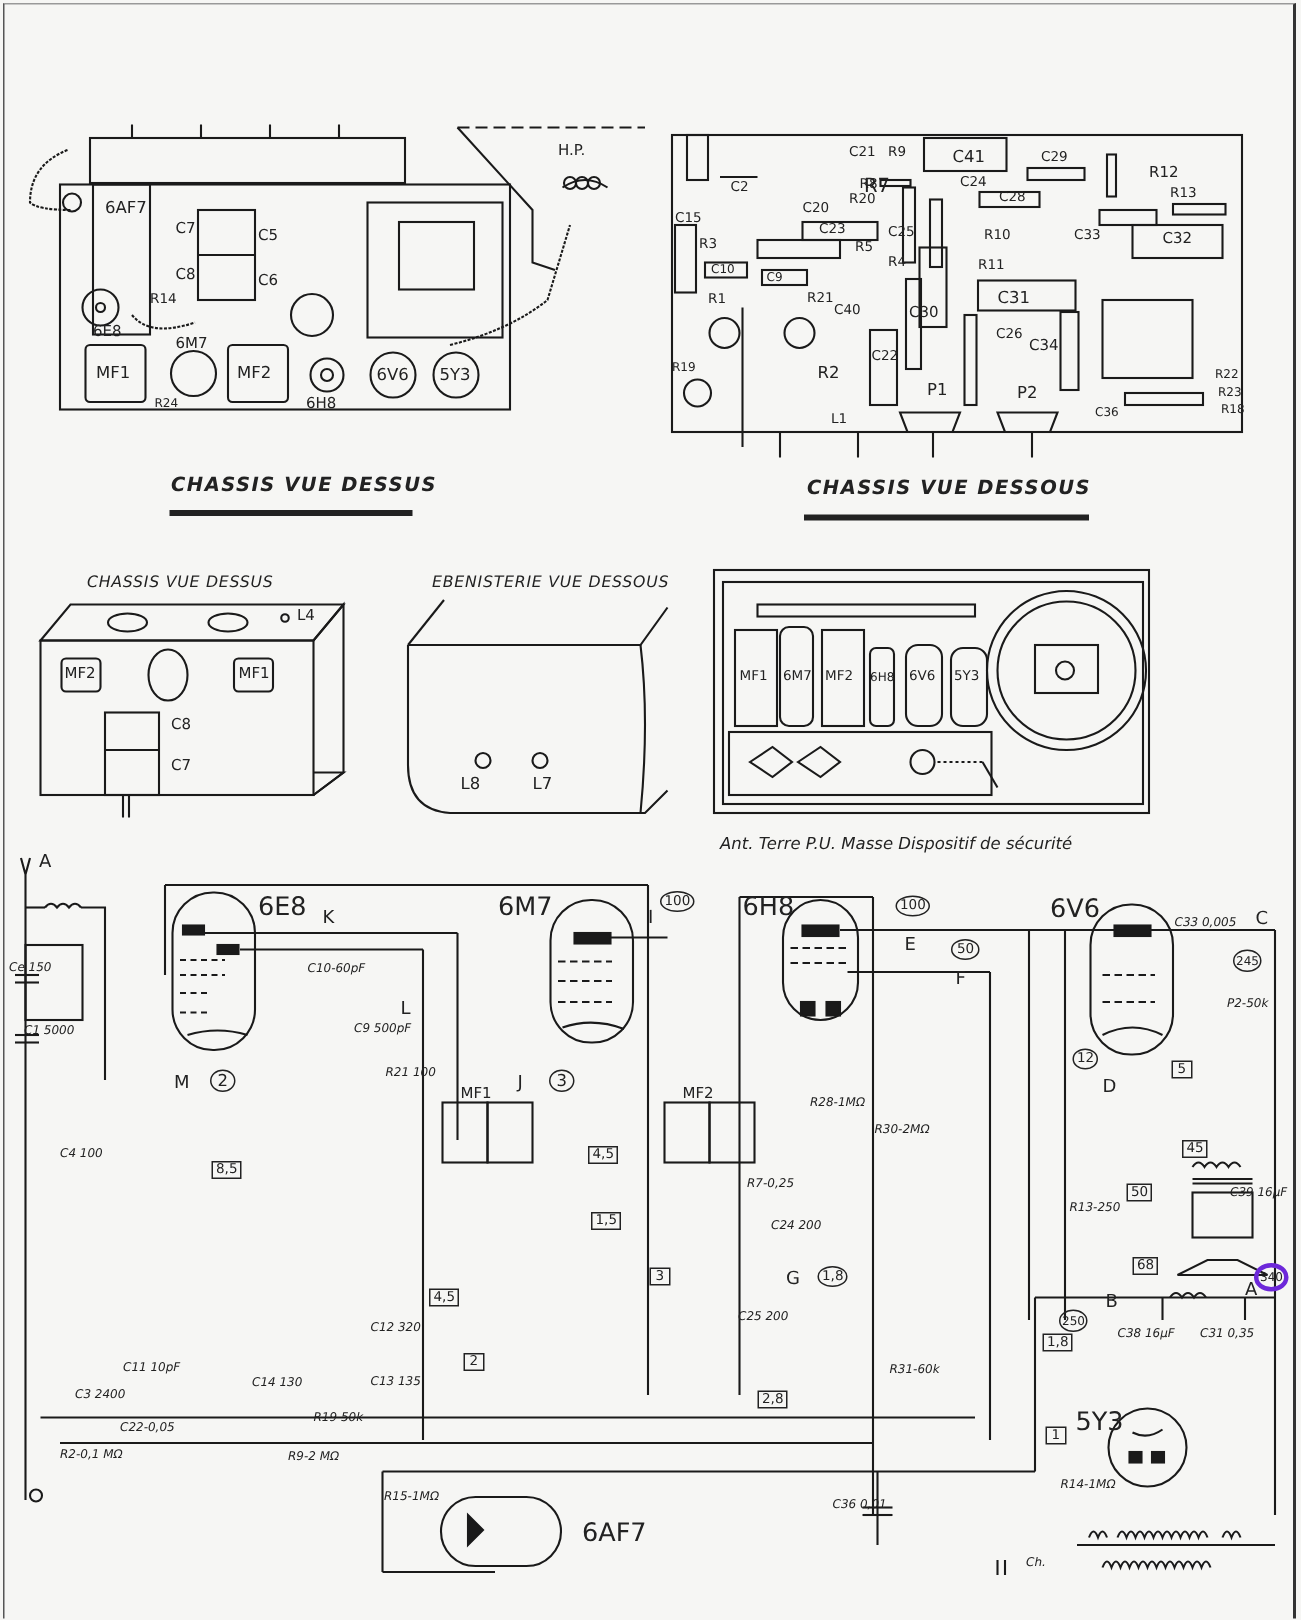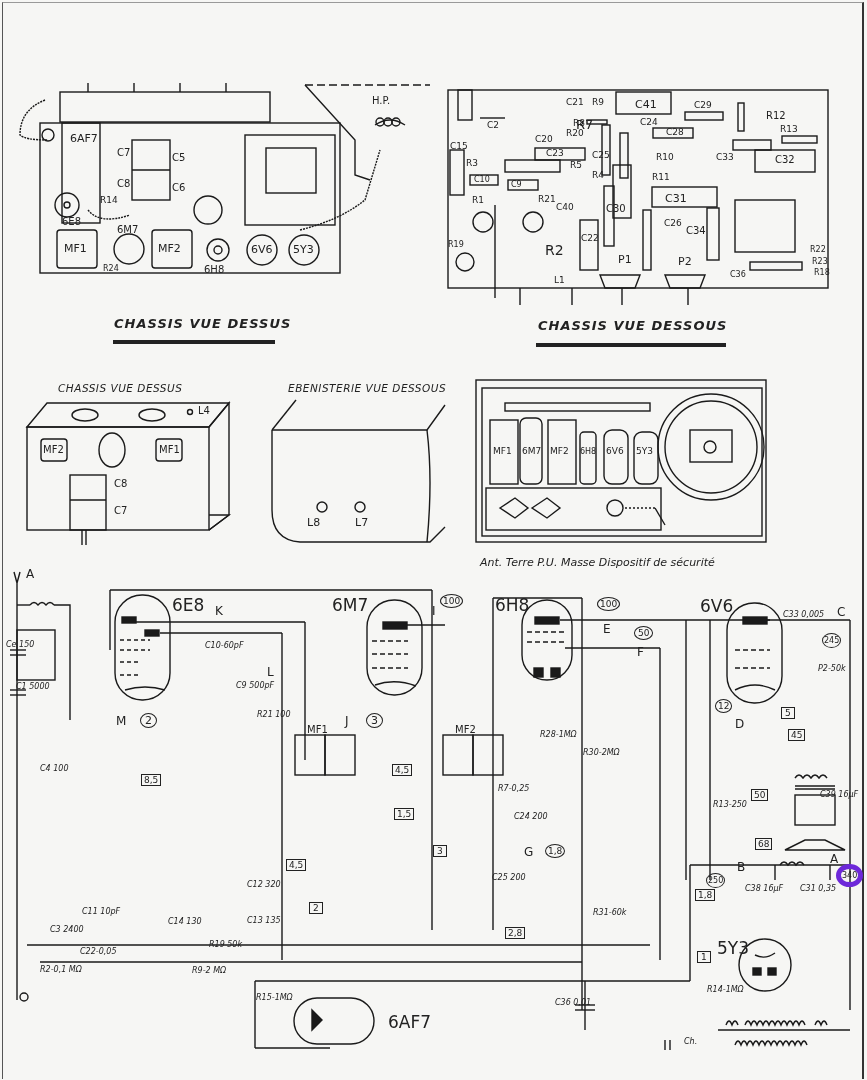--- a/index.html
+++ b/index.html
@@ -297,21 +297,21 @@
 <div class="cap" style="left:511px;top:180px;font-style:normal;font-size:8px;">C9</div>
 <div class="cap" style="left:472px;top:195px;font-style:normal;font-size:9px;">R1</div>
 <div class="cap" style="left:538px;top:194px;font-style:normal;font-size:9px;">R21</div>
 <div class="cap" style="left:665px;top:192px;font-style:normal;font-size:11px;">C31</div>
 <div class="cap" style="left:606px;top:203px;font-style:normal;font-size:10px;">C30</div>
 <div class="cap" style="left:556px;top:202px;font-style:normal;font-size:9px;">C40</div>
 <div class="cap" style="left:664px;top:218px;font-style:normal;font-size:9px;">C26</div>
 <div class="cap" style="left:686px;top:225px;font-style:normal;font-size:10px;">C34</div>
 <div class="cap" style="left:581px;top:233px;font-style:normal;font-size:9px;">C22</div>
 <div class="cap" style="left:448px;top:240px;font-style:normal;font-size:8px;">R19</div>
-<div class="cap" style="left:545px;top:242px;font-style:normal;font-size:14px;">R2</div>
+<div class="cap" style="left:545px;top:242px;font-style:normal;font-size:11px;">R2</div>
 <div class="cap" style="left:554px;top:275px;font-style:normal;font-size:9px;">L1</div>
 <div class="cap" style="left:618px;top:253px;font-style:normal;font-size:11px;">P1</div>
 <div class="cap" style="left:678px;top:255px;font-style:normal;font-size:11px;">P2</div>
 <div class="cap" style="left:730px;top:270px;font-style:normal;font-size:8px;">C36</div>
 <div class="cap" style="left:810px;top:245px;font-style:normal;font-size:8px;">R22</div>
 <div class="cap" style="left:812px;top:257px;font-style:normal;font-size:8px;">R23</div>
 <div class="cap" style="left:814px;top:268px;font-style:normal;font-size:8px;">R18</div>
 
 <div class="cap" style="left:198px;top:405px;font-style:normal;font-size:10px;">L4</div>
 <div class="cap" style="left:43px;top:444px;font-style:normal;font-size:10px;">MF2</div>
@@ -351,31 +351,31 @@
 <div class="cap" style="left:634px;top:626px;font-style:normal;font-size:9px;border:1px solid #222;border-radius:50%;padding:1px 3px;">50</div>
 <div class="cap" style="left:524px;top:845px;font-style:normal;font-size:12px;">G</div>
 <div class="cap" style="left:545px;top:844px;font-style:normal;font-size:9px;border:1px solid #222;border-radius:50%;padding:1px 2px;">1,8</div>
 <div class="cap" style="left:837px;top:605px;font-style:normal;font-size:12px;">C</div>
 <div class="cap" style="left:822px;top:633px;font-style:normal;font-size:8px;border:1px solid #222;border-radius:50%;padding:2px 1px;">245</div>
 <div class="cap" style="left:735px;top:717px;font-style:normal;font-size:12px;">D</div>
 <div class="cap" style="left:715px;top:699px;font-style:normal;font-size:9px;border:1px solid #222;border-radius:50%;padding:1px 2px;">12</div>
 <div class="cap" style="left:737px;top:860px;font-style:normal;font-size:12px;">B</div>
 <div class="cap" style="left:706px;top:873px;font-style:normal;font-size:8px;border:1px solid #222;border-radius:50%;padding:2px 1px;">250</div>
 <div class="cap" style="left:830px;top:852px;font-style:normal;font-size:12px;">A</div>
-<div class="cap" style="left:836px;top:864px;font-style:normal;font-size:8px;border:5px solid #6d28d9;border-radius:50%;padding:2px 1px;">340</div>
+<div class="cap" style="left:836px;top:842px;font-style:normal;font-size:8px;border:3px solid #6d28d9;border-radius:50%;padding:2px 1px;">340</div>
 
 <div class="cap" style="left:141px;top:774px;font-style:normal;font-size:9px;border:1px solid #222;padding:0 2px;">8,5</div>
 <div class="cap" style="left:392px;top:764px;font-style:normal;font-size:9px;border:1px solid #222;padding:0 2px;">4,5</div>
 <div class="cap" style="left:394px;top:808px;font-style:normal;font-size:9px;border:1px solid #222;padding:0 2px;">1,5</div>
 <div class="cap" style="left:286px;top:859px;font-style:normal;font-size:9px;border:1px solid #222;padding:0 2px;">4,5</div>
 <div class="cap" style="left:309px;top:902px;font-style:normal;font-size:9px;border:1px solid #222;padding:0 3px;">2</div>
 <div class="cap" style="left:433px;top:845px;font-style:normal;font-size:9px;border:1px solid #222;padding:0 3px;">3</div>
 <div class="cap" style="left:505px;top:927px;font-style:normal;font-size:9px;border:1px solid #222;padding:0 2px;">2,8</div>
 <div class="cap" style="left:781px;top:707px;font-style:normal;font-size:9px;border:1px solid #222;padding:0 3px;">5</div>
-<div class="cap" style="left:788px;top:729px;font-style:normal;font-size:9px;border:1px solid #222;padding:0 2px;">45</div>
+<div class="cap" style="left:788px;top:760px;font-style:normal;font-size:9px;border:1px solid #222;padding:0 2px;">45</div>
 <div class="cap" style="left:751px;top:789px;font-style:normal;font-size:9px;border:1px solid #222;padding:0 2px;">50</div>
 <div class="cap" style="left:755px;top:838px;font-style:normal;font-size:9px;border:1px solid #222;padding:0 2px;">68</div>
 <div class="cap" style="left:695px;top:889px;font-style:normal;font-size:9px;border:1px solid #222;padding:0 2px;">1,8</div>
 <div class="cap" style="left:697px;top:951px;font-style:normal;font-size:9px;border:1px solid #222;padding:0 3px;">1</div>
 
 <div class="cap" style="left:6px;top:640px;font-size:8px;">Ce 150</div>
 <div class="cap" style="left:16px;top:682px;font-size:8px;">C1 5000</div>
 <div class="cap" style="left:40px;top:764px;font-size:8px;">C4 100</div>
 <div class="cap" style="left:82px;top:907px;font-size:8px;">C11 10pF</div>
 <div class="cap" style="left:50px;top:925px;font-size:8px;">C3 2400</div>

